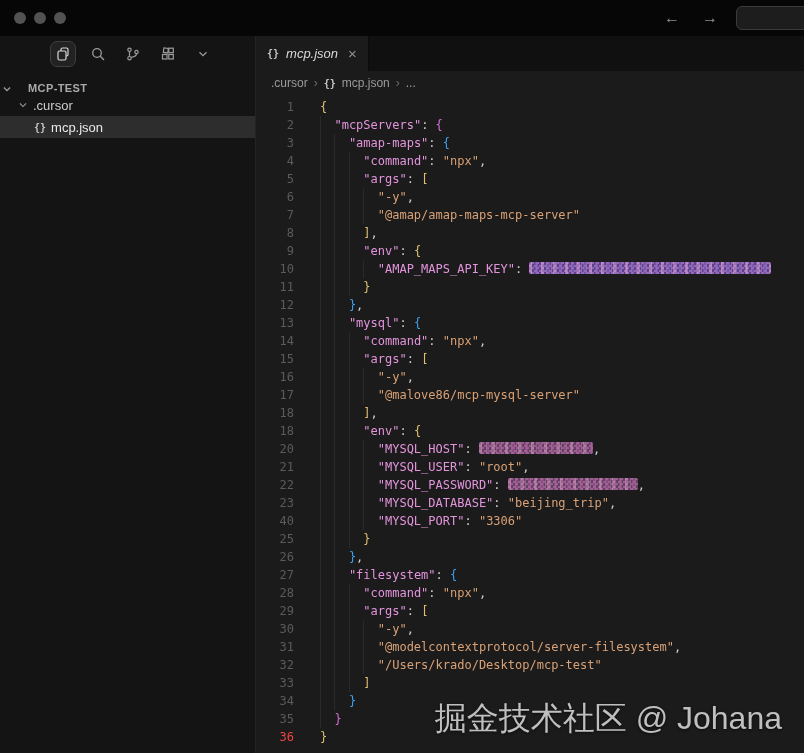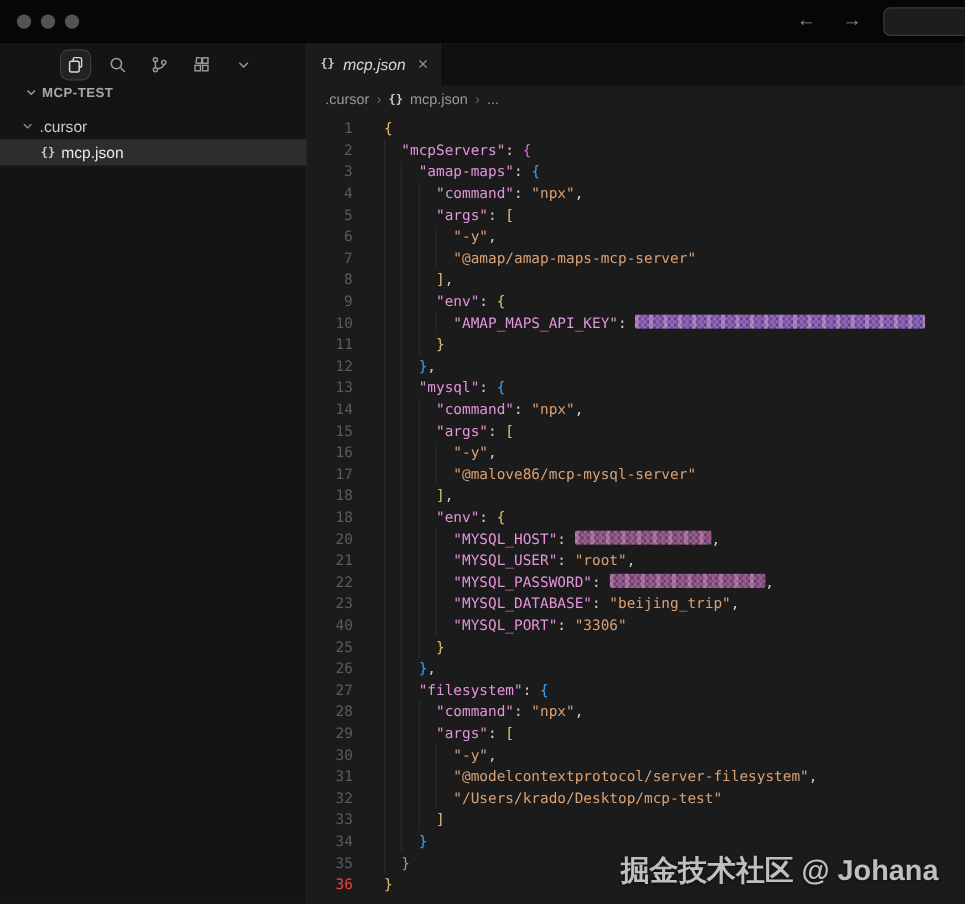--- a/index.html
+++ b/index.html
@@ -27,22 +27,22 @@
   
   .activity-row { height:36px; display:flex; align-items:center; gap:9px;
     padding-left:50px; color:#9c9c9c; }
   .act-icon { width:26px; height:26px; display:flex; align-items:center;
     justify-content:center; }
   .act-icon.active { border:1px solid #3e3e3e; background:#222; border-radius:7px;
     color:#d8d8d8; }
   .act-icon svg { display:block; }
 
   
-  .section-header { height:22px; display:flex; align-items:flex-start; gap:4px;
-    padding-left:21px; color:#a9a9a9; font-weight:bold; font-size:11px;
+  .section-header { height:22px; display:flex; align-items:flex-end; gap:16px;
+    padding-left:2px; color:#a9a9a9; font-weight:bold; font-size:11px;
     letter-spacing:.4px; }
   .tree-row { height:22px; display:flex; align-items:center; gap:5px;
     font-size:13px; color:#cccccc; }
   .tree-row.selected { background:#2d2d2d; color:#e9e9e9; }
   .chev { color:#9a9a9a; display:flex; }
   .json-ico { font-family:"DejaVu Sans Mono",monospace; font-size:10px;
     font-weight:bold; color:#c8c8c8; font-style:normal; }
 
   
   .tabbar { height:35px; background:#101010; display:flex; flex:none; }
@@ -80,22 +80,22 @@
         rgba(150,100,200,.55) 6px 9px, rgba(0,0,0,0) 9px 12px),
       repeating-conic-gradient(#8f6cb8 0% 25%, #5e4486 25% 50%);
     background-size:12px 12px, 5px 5px; }
   .blurR { background:
       repeating-linear-gradient(90deg, rgba(240,160,210,.4) 0 3px, rgba(0,0,0,0) 3px 7px,
         rgba(180,90,160,.5) 7px 10px, rgba(0,0,0,0) 10px 13px),
       repeating-conic-gradient(#96628c 0% 25%, #634066 25% 50%);
     background-size:13px 13px, 5px 5px; }
 
   
-  .watermark { position:absolute; right:22px; bottom:12px; font-size:24px;
-    font-weight:bold; color:#cdcdcd; opacity:.92;
+  .watermark { position:absolute; right:22px; bottom:12px; font-size:32px;
+    font-weight:normal; color:#cdcdcd; opacity:.92;
     text-shadow:0 1px 3px rgba(0,0,0,.65); pointer-events:none; }
 </style>
 </head>
 <body>
 
 <div class="titlebar">
   <div class="lights">
     <span class="light"></span>
     <span class="light"></span>
     <span class="light"></span>

